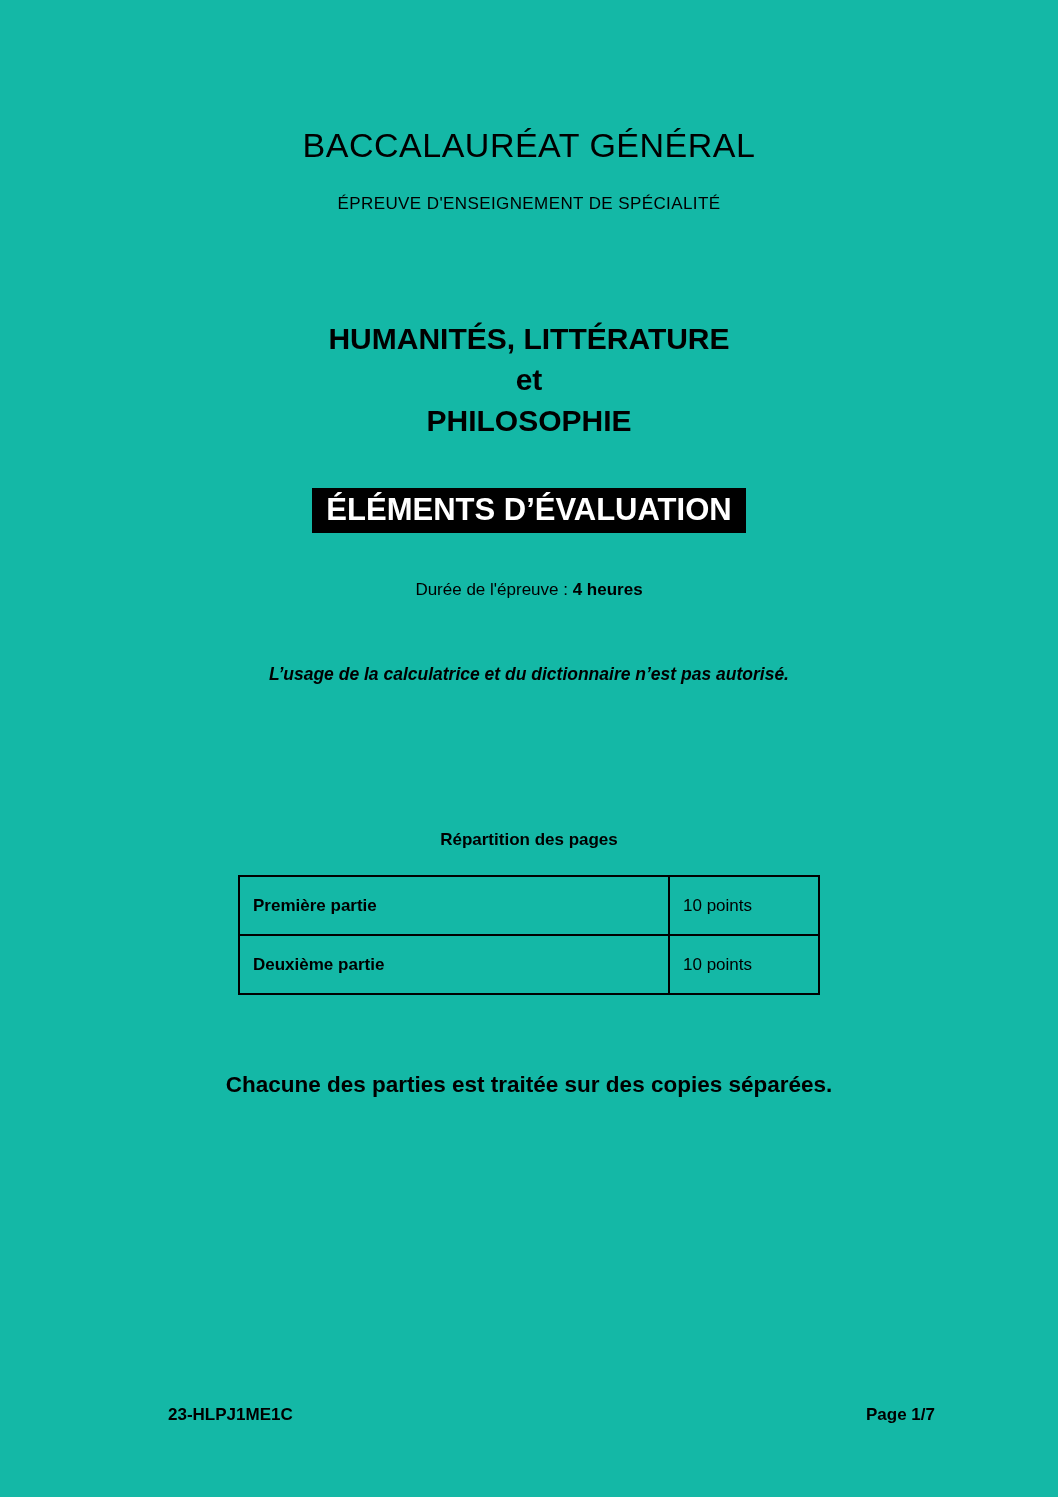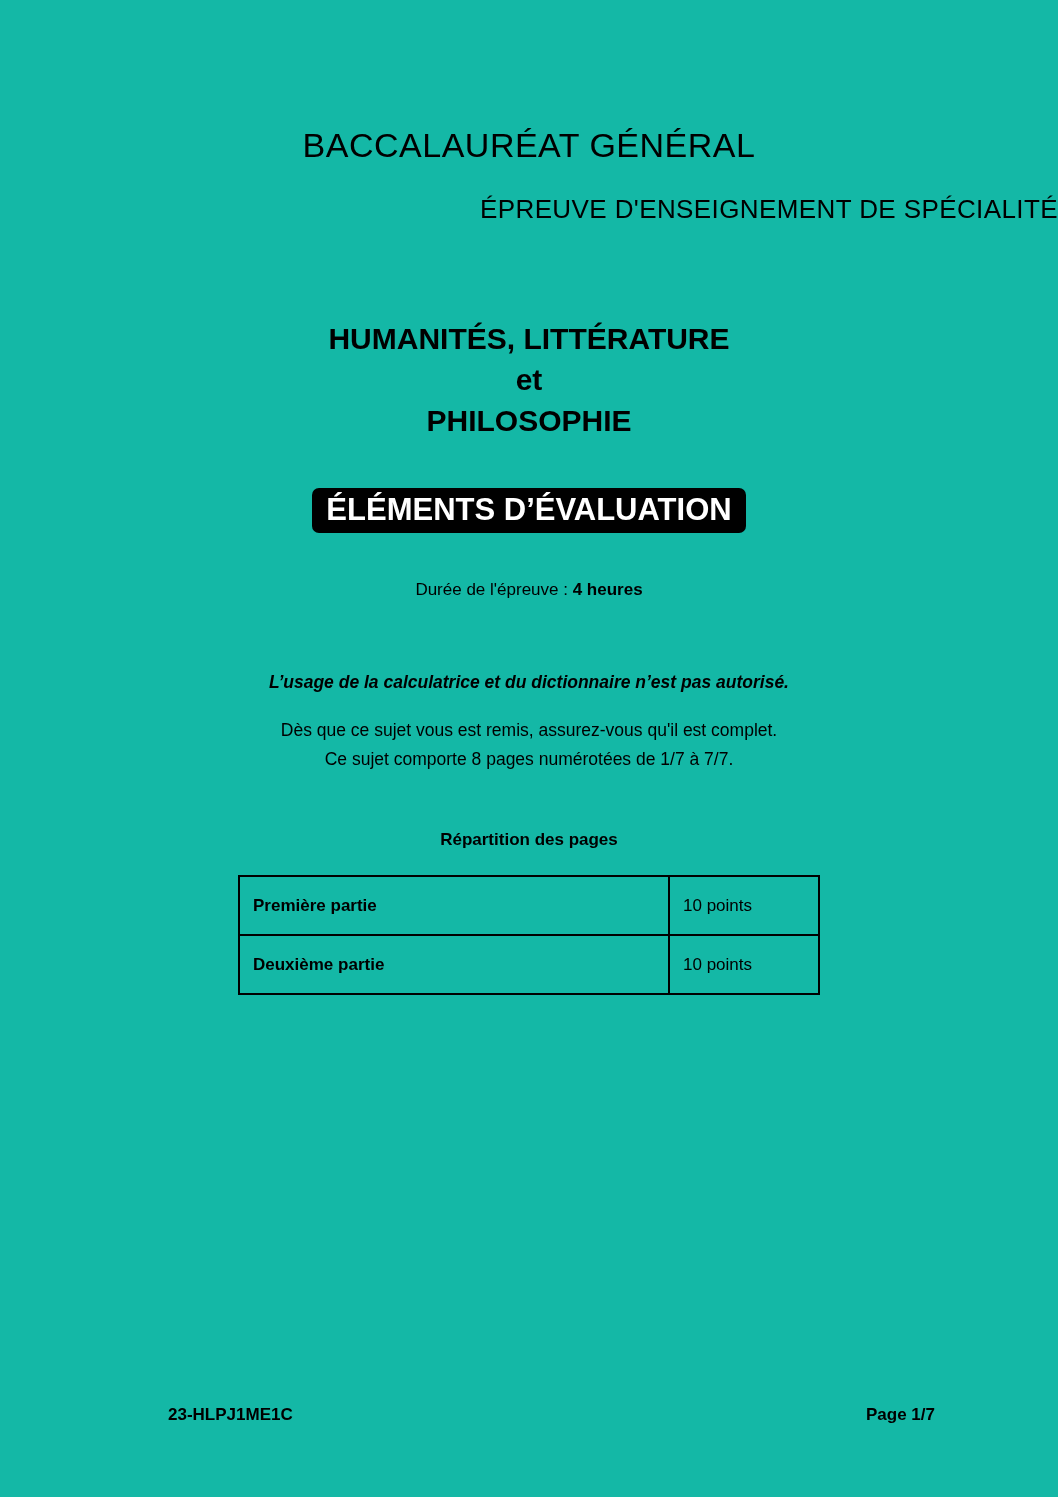--- a/index.html
+++ b/index.html
@@ -25,24 +25,23 @@
     white-space: nowrap;
   }
   .doc-title {
     top: 126px;
     font-size: 34px;
     font-weight: 400;
     letter-spacing: 0.5px;
   }
   .doc-subtitle {
     top: 194px;
-    font-size: 26px;
+    font-size: 17px;
     font-weight: 400;
     letter-spacing: 0.4px;
-    text-align: right;
   }
   .session {
     top: 241px;
     font-size: 20px;
     font-weight: 700;
   }
   .subject {
     top: 318px;
     font-size: 30px;
     font-weight: 700;
@@ -51,33 +50,31 @@
   .banner-wrap {
     top: 488px;
   }
   .banner {
     display: inline-block;
     background: #000000;
     color: #ffffff;
     font-size: 31px;
     font-weight: 700;
     padding: 4px 14px 5px 14px;
-    border-radius: 7px;
   }
   .duration {
     top: 580px;
     font-size: 17px;
   }
   .duration b { font-weight: 700; }
   .notice-italic {
     top: 664px;
     font-size: 17.5px;
     font-weight: 700;
     font-style: italic;
-    margin-top: 8px;
   }
   .check-block {
     top: 716px;
     font-size: 17.5px;
     line-height: 29px;
     white-space: normal;
   }
   .points-heading {
     top: 830px;
     font-size: 17px;
@@ -140,39 +137,36 @@
   <div class="centered banner-wrap">
     <span class="banner">ÉLÉMENTS D’ÉVALUATION</span>
   </div>
 
   <div class="centered duration">
     <span>Durée de l'épreuve : </span><b>4 heures</b>
   </div>
 
   <div class="centered notice-italic">L’usage de la calculatrice et du dictionnaire n’est pas autorisé.</div>
 
-  <div class="centered check-block">
-    <div>Dès que ce sujet vous est remis, assurez-vous qu'il est complet.</div>
-    <div>Ce sujet comporte 8 pages numérotées de 1/7 à 7/7.</div>
-  </div>
 
   <div class="centered points-heading">Répartition des pages</div>
 
   <table class="points-table">
     <tbody>
       <tr>
         <td class="label-cell">Première partie</td>
         <td class="points-cell">10 points</td>
       </tr>
       <tr>
         <td class="label-cell">Deuxième partie</td>
         <td class="points-cell">10 points</td>
       </tr>
     </tbody>
   </table>
 
+  <div class="centered separate-copies">Chacune des parties est traitée sur des copies séparées.</div>
 
   <div class="footer">
     <span class="ref">23-HLPJ1ME1C</span>
     <span class="pagenum">Page 1/7</span>
   </div>
 
 </div>
 
 </body></html>

